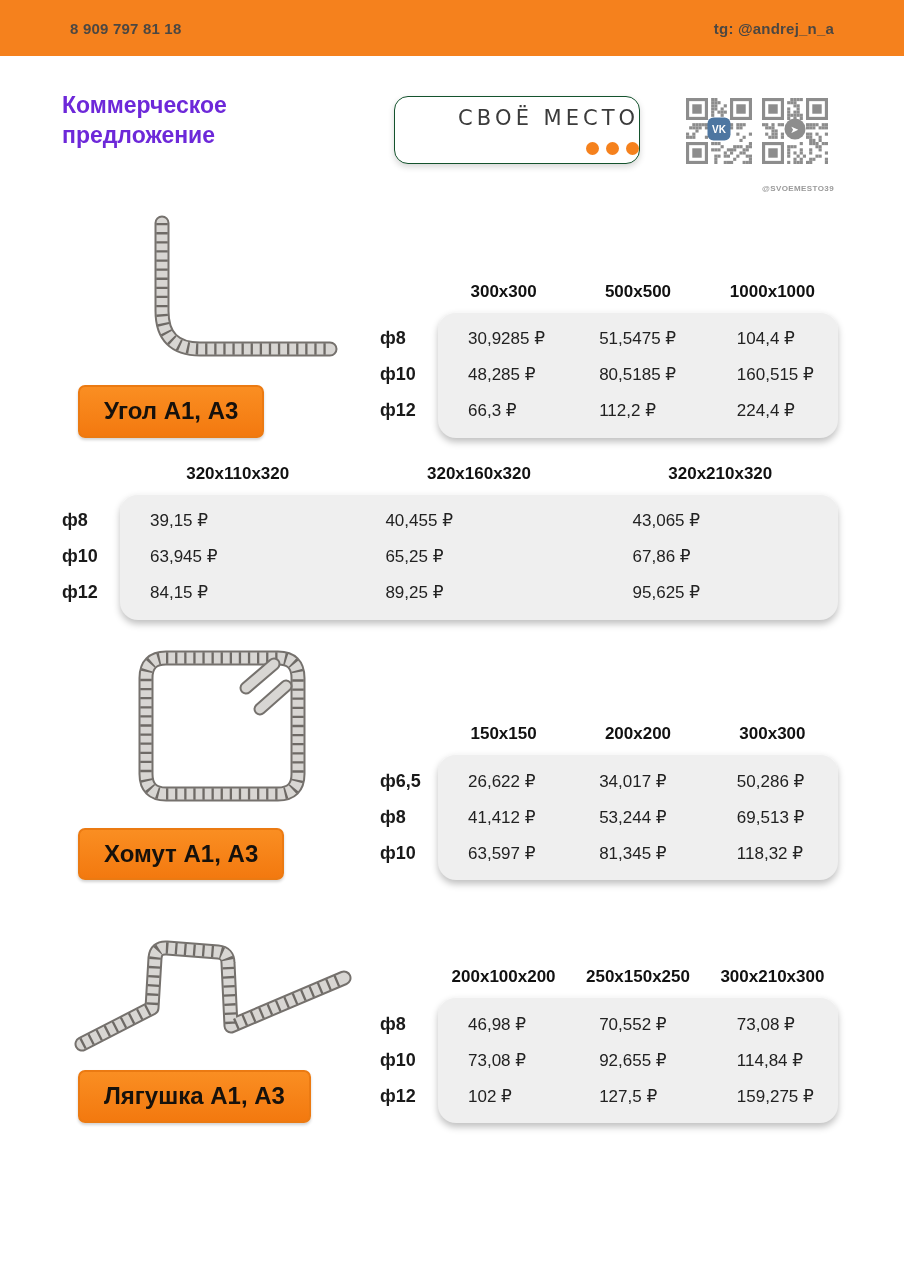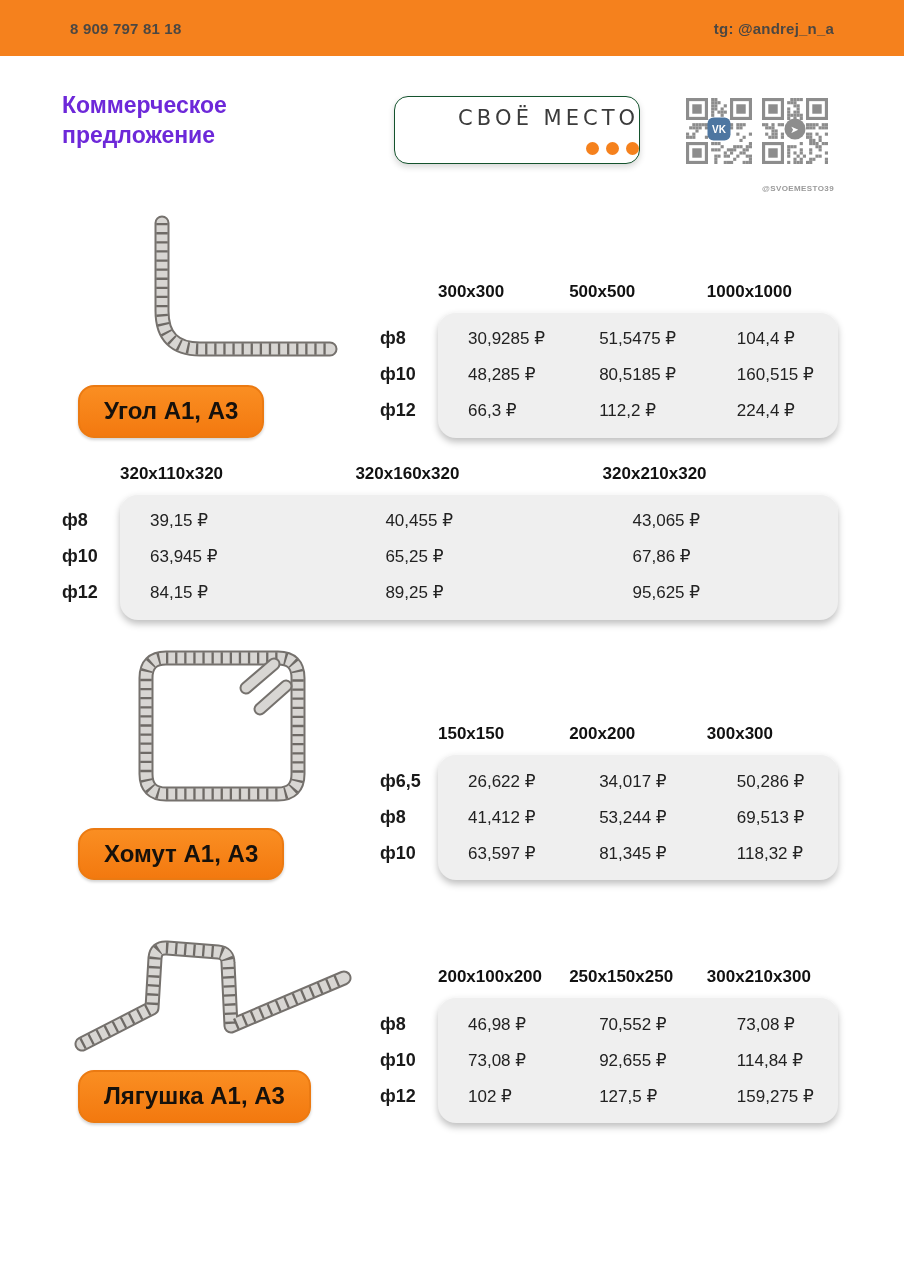--- a/index.html
+++ b/index.html
@@ -43,28 +43,28 @@
   .section-4{margin-top:46px;}
   .left-col{width:318px;display:flex;flex-direction:column;flex:none;}
   .shape-slot{align-self:flex-start;margin-bottom:10px;}
   .shape-angle{margin-left:38px;}
   .shape-u-bar{margin-left:56px;}
   .shape-stirrup{margin-left:40px;}
   .shape-frog{margin-left:10px;margin-bottom:6px;}
   .label-btn{
     margin-left:16px;align-self:flex-start;
     background:linear-gradient(180deg,#FA8E22,#F3790F);
-    border:2px solid #EB7A12;border-radius:16px;
+    border:2px solid #EB7A12;border-radius:7px;
     padding:9px 24px;font-weight:bold;font-size:24px;color:#16110c;
     text-align:center;line-height:1.28;box-shadow:0 2px 3px rgba(0,0,0,.18);
   }
   
   .table{flex:1;}
   .t-head{display:grid;grid-template-columns:58px 1fr 1.05fr 1fr;font-weight:bold;font-size:17px;margin-bottom:10px;color:#111;}
-  .t-col{}
+  .t-col{text-align:center;}
   .t-body{position:relative;}
   .t-bg{
     position:absolute;left:58px;right:0;top:0;bottom:0;background:#EFEFEF;
     border-radius:18px;box-shadow:0 4px 7px rgba(0,0,0,.25);
     border-top:1px solid #f8f8f8;
   }
   .t-rows{position:relative;padding:9px 0;}
   .t-row{display:grid;grid-template-columns:58px 1fr 1.05fr 1fr;height:36px;align-items:center;font-size:17px;}
   .t-dia{font-weight:bold;font-size:18px;}
   .t-val{padding-left:30px;color:#222;}

